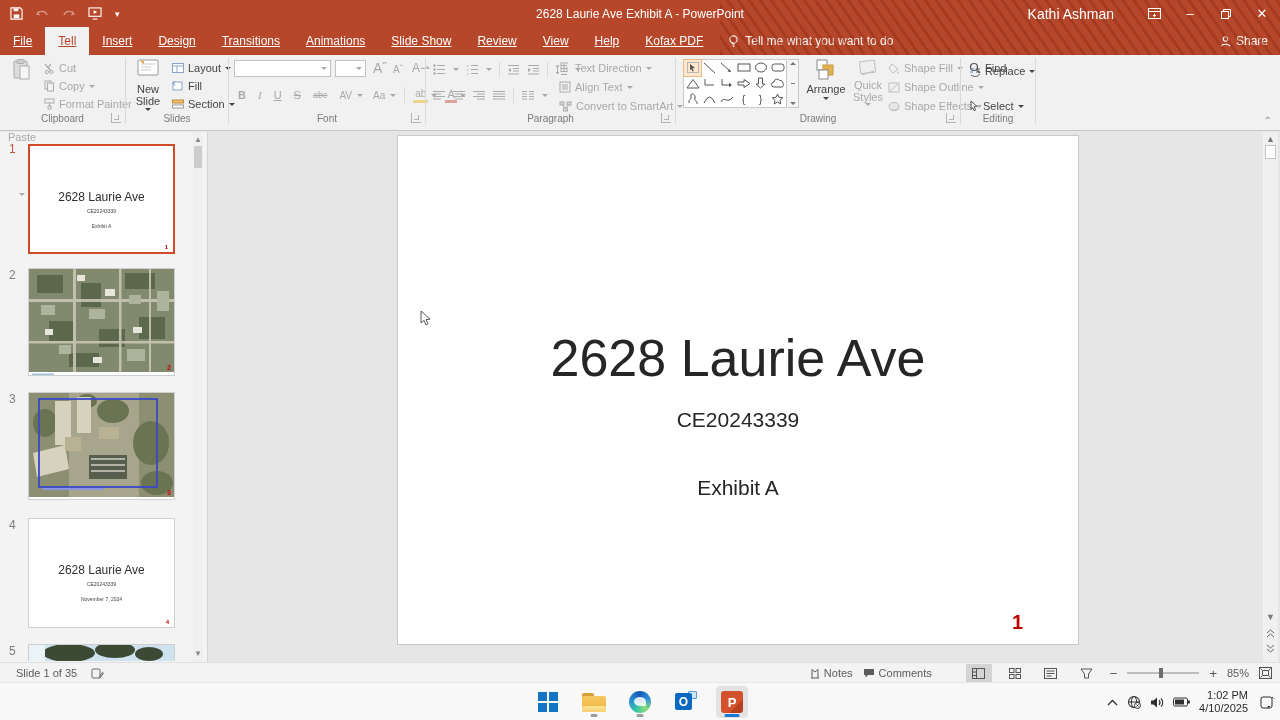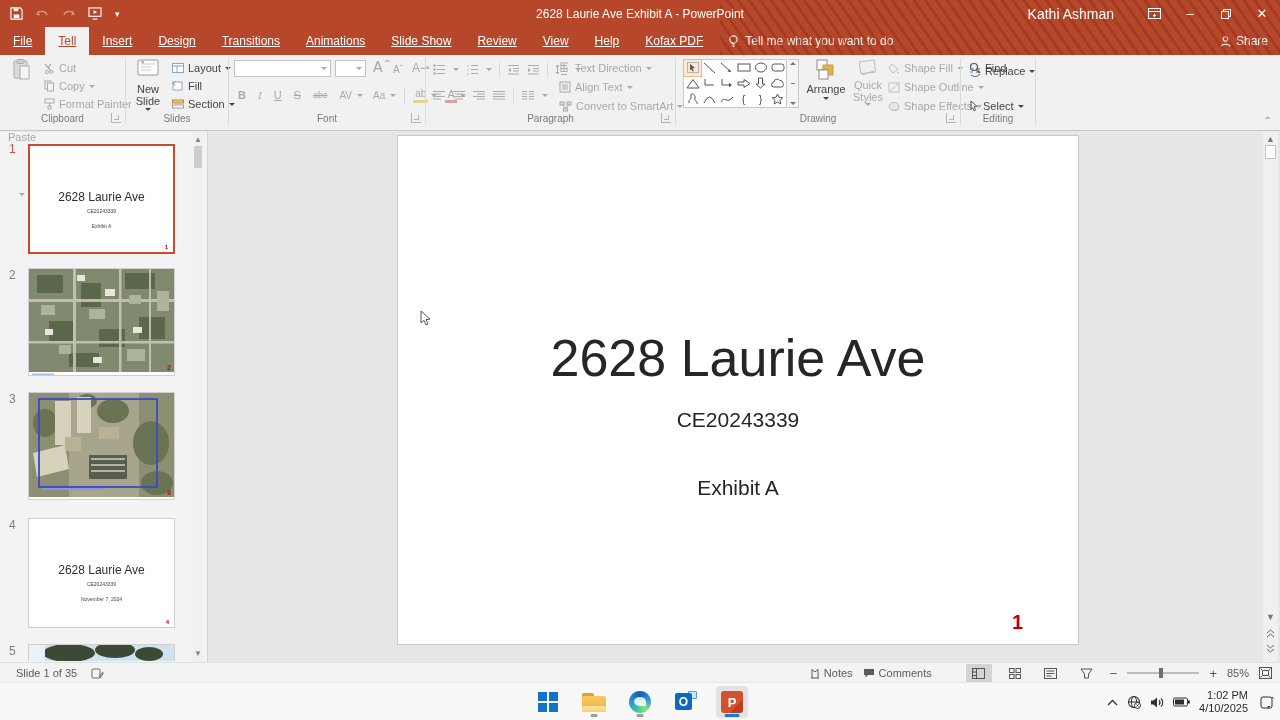--- a/index.html
+++ b/index.html
@@ -276,21 +276,21 @@
     </div>
     <div class="rdiv" style="left:228px;"></div>
 
     <div class="rgroup grey" style="left:229px;width:196px;">
       <div class="combo" style="left:5px;top:5px;width:97px;">
           <span class="dd"></span>
         </div>
       <div class="combo" style="left:106px;top:5px;width:31px;">
           <span class="dd"></span>
         </div>
-      <span class="fbtn" style="position:absolute;left:142px;top:5px;font-size:16px;font-family:Liberation Mono, monospace;">Aˆ</span>
+      <span class="fbtn" style="position:absolute;left:142px;top:5px;font-size:14px;">Aˆ</span>
       <span class="fbtn" style="position:absolute;left:162px;top:6px;font-size:10px;">Aˇ</span>
       <span class="fbtn" style="position:absolute;left:181px;top:5px;font-size:12px;">A⇀</span>
       <div class="smallrow" style="left:7px;top:32px;gap:8px;">
         <span class="fbtn" style="font-weight:bold;">B</span>
         <span class="fbtn" style="font-style:italic;font-family:'Liberation Serif',serif;">I</span>
         <span class="fbtn" style="text-decoration:underline;">U</span>
         <span class="fbtn" style="text-decoration:line-through;">S</span>
         <span class="fbtn" style="font-size:9px;text-decoration:line-through;">abc</span>
         <span class="fbtn" style="font-size:10px;">AV</span>
         <span class="dd" style="margin-left:-5px;"></span>

